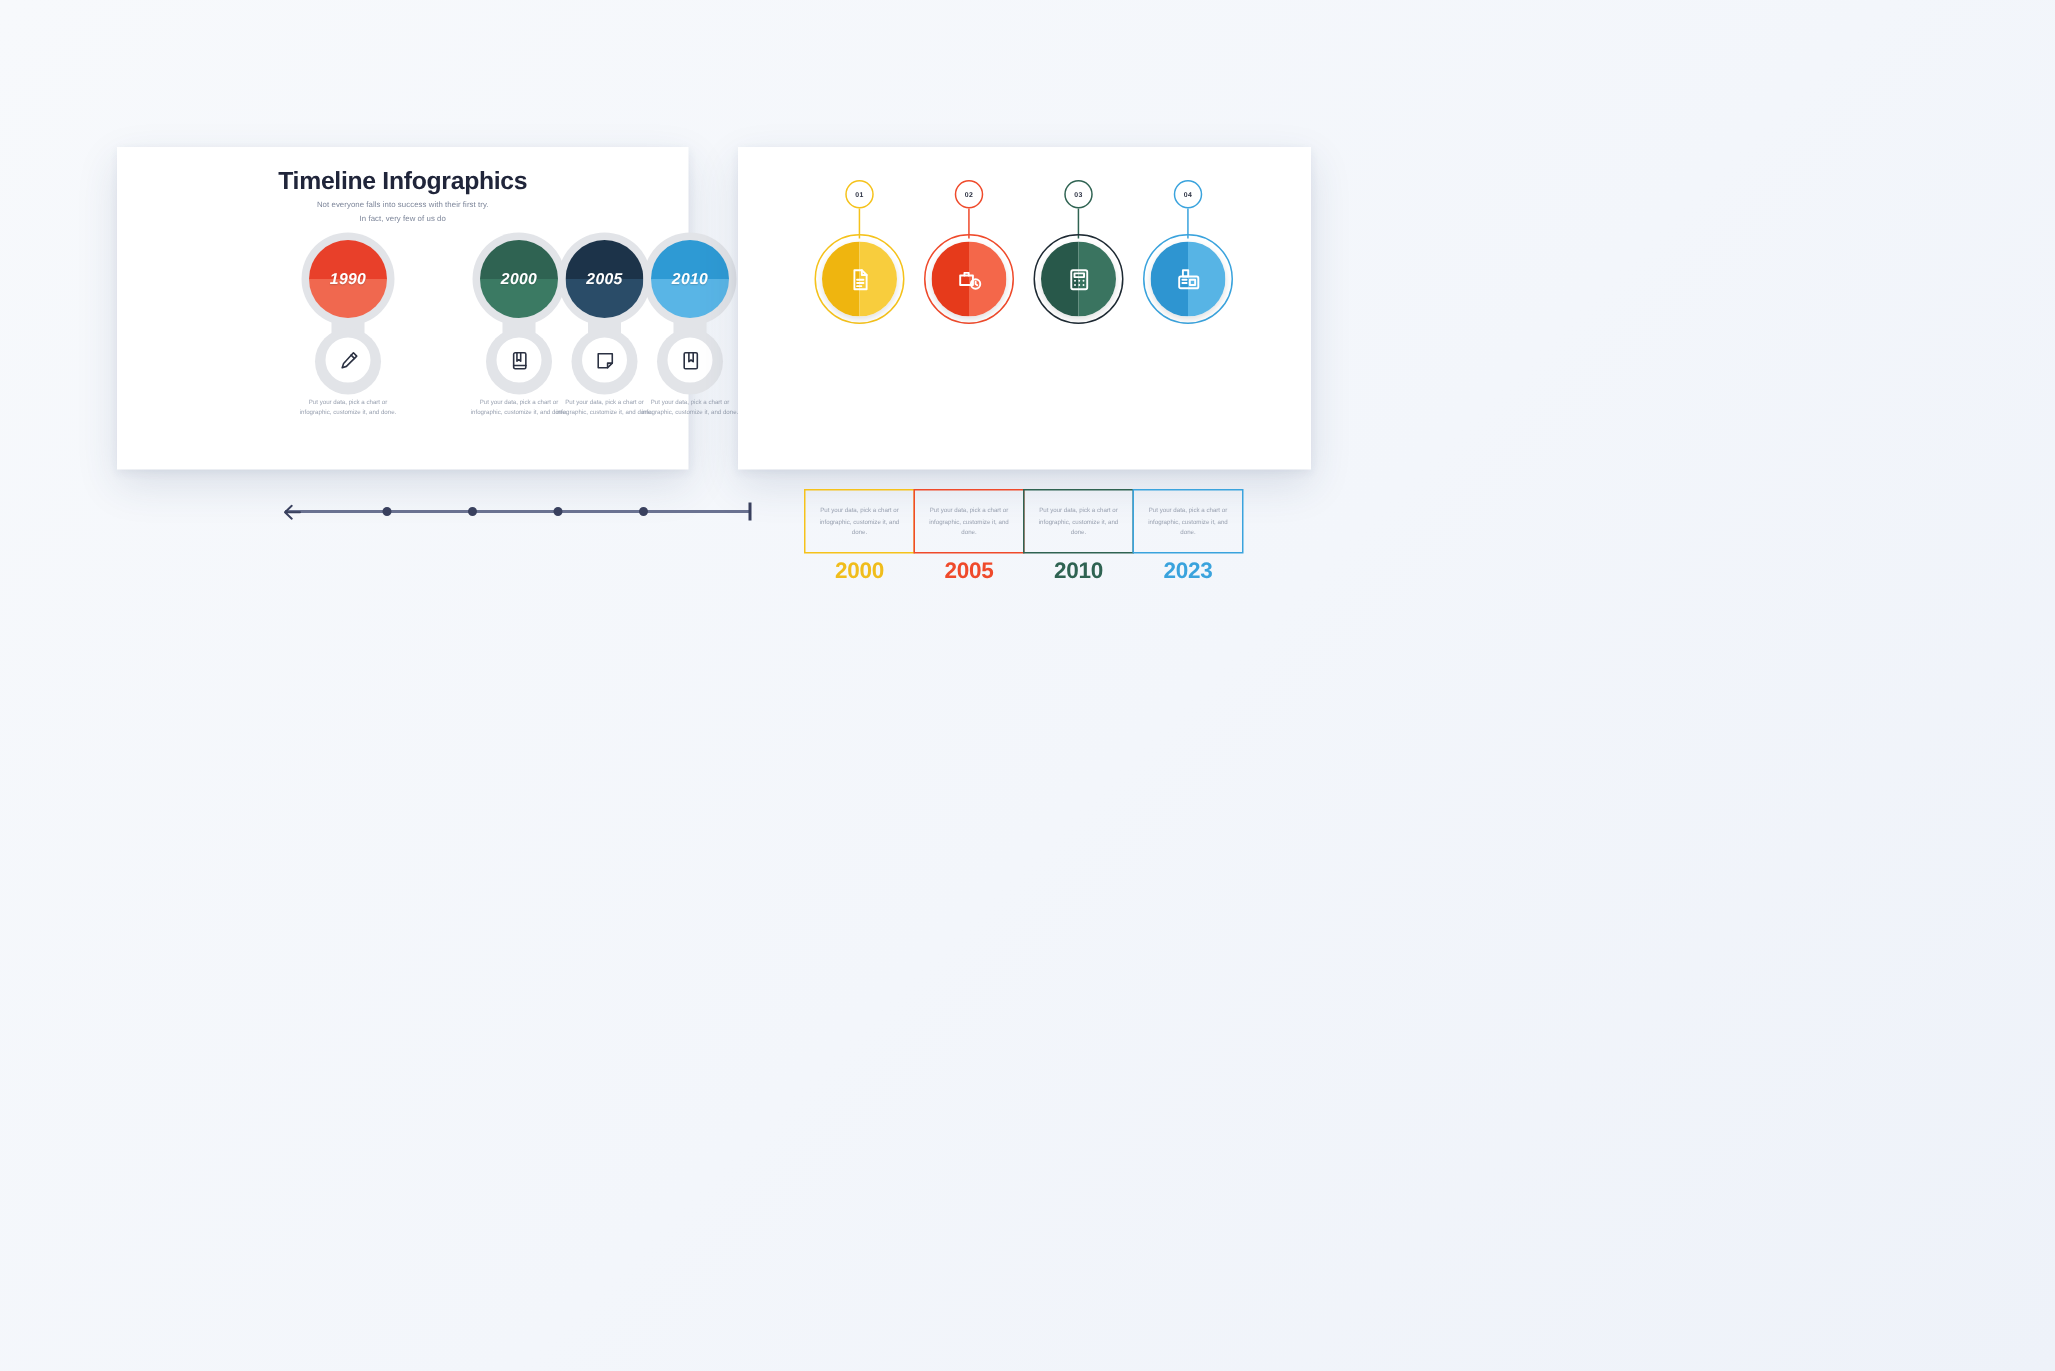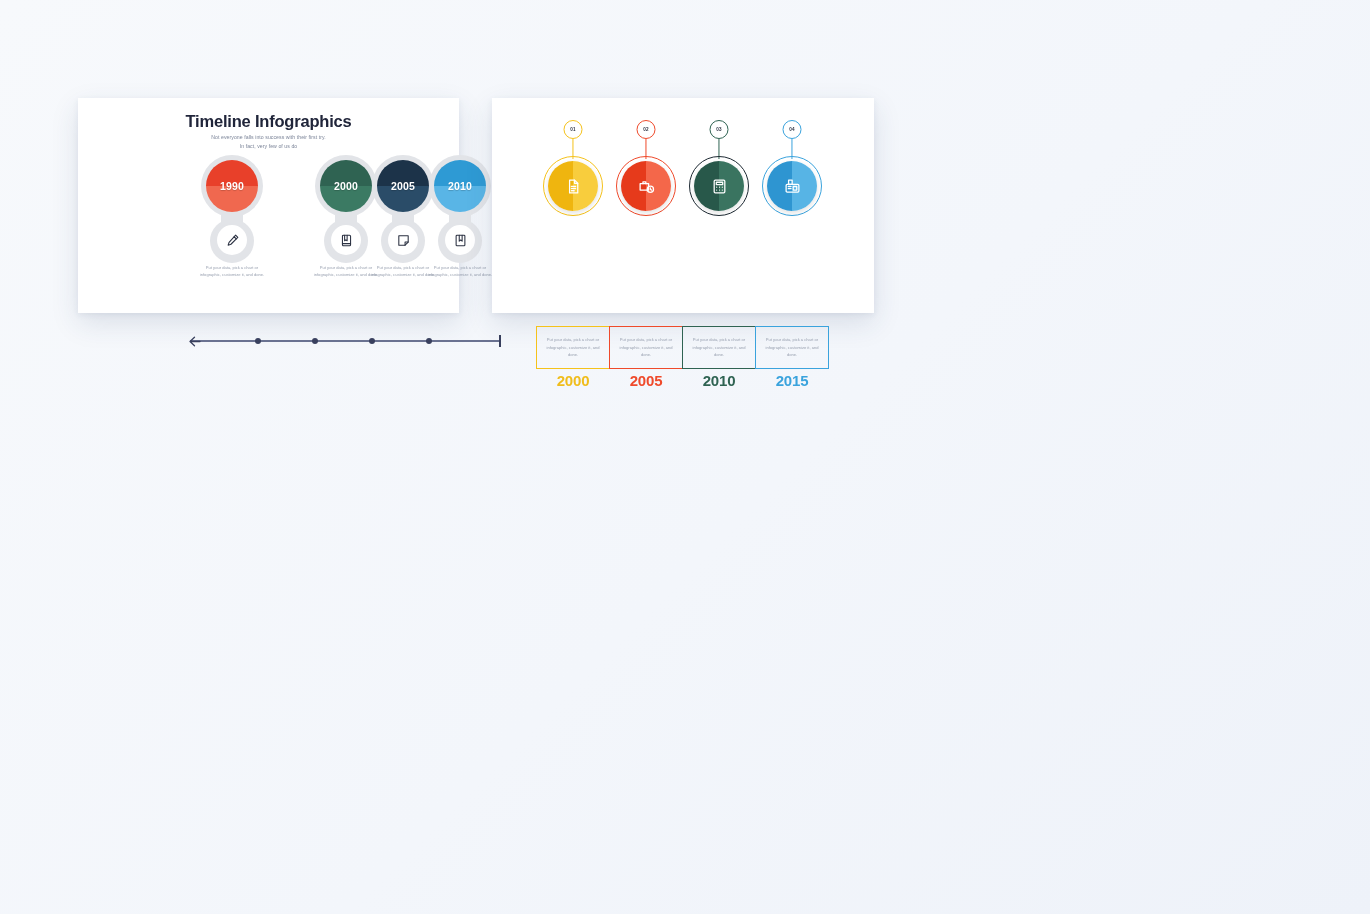--- a/index.html
+++ b/index.html
@@ -43,21 +43,21 @@
     top:57px;width:62px;height:62px;border-radius:50%;background:#e2e4e8;
   }
   .pin-foot{
     position:absolute;left:50%;transform:translateX(-50%);
     top:121px;width:44px;height:44px;border-radius:50%;background:#e2e4e8;
   }
 
   .yr-circle{
     position:absolute;left:50%;transform:translateX(-50%);
     top:62px;width:52px;height:52px;border-radius:50%;
-    overflow:hidden;color:#fff;
+    overflow:hidden;color:#fff;font-style:italic;
   }
   .yr-top{position:absolute;left:0;top:0;width:100%;height:50%;}
   .yr-bot{position:absolute;left:0;top:50%;width:100%;height:50%;}
   .yr-label{
     position:absolute;left:0;right:0;top:50%;transform:translateY(-50%);
     text-align:center;font-size:10.5px;font-weight:bold;letter-spacing:.2px;
     text-shadow:0 1px 1px rgba(0,0,0,.18);
   }
 
   .ic-circle{
@@ -296,19 +296,19 @@
           <svg viewBox="0 0 24 24" fill="none" stroke="#ffffff" stroke-width="1.8" stroke-linecap="round" stroke-linejoin="round">
             <path d="M6.5 3h5v6h-5z"></path>
               <rect x="3" y="9" width="18" height="11" rx="1.5"></rect>
               <rect x="13" y="12" width="5" height="5"></rect>
               <path d="M6 12h4M6 15h4"></path>
           </svg>
         </div>
         <div class="r-box" style="border-color:#3aa3dd">
           <div class="r-box-t">Put your data, pick a chart or infographic, customize it, and done.</div>
         </div>
-        <div class="r-year" style="color:#3aa3dd">2015</div>
+        <div class="r-year" style="color:#3aa3dd">2023</div>
       </div>
 
     </div>
   </div>
 
 </div>
 
 </body></html>

